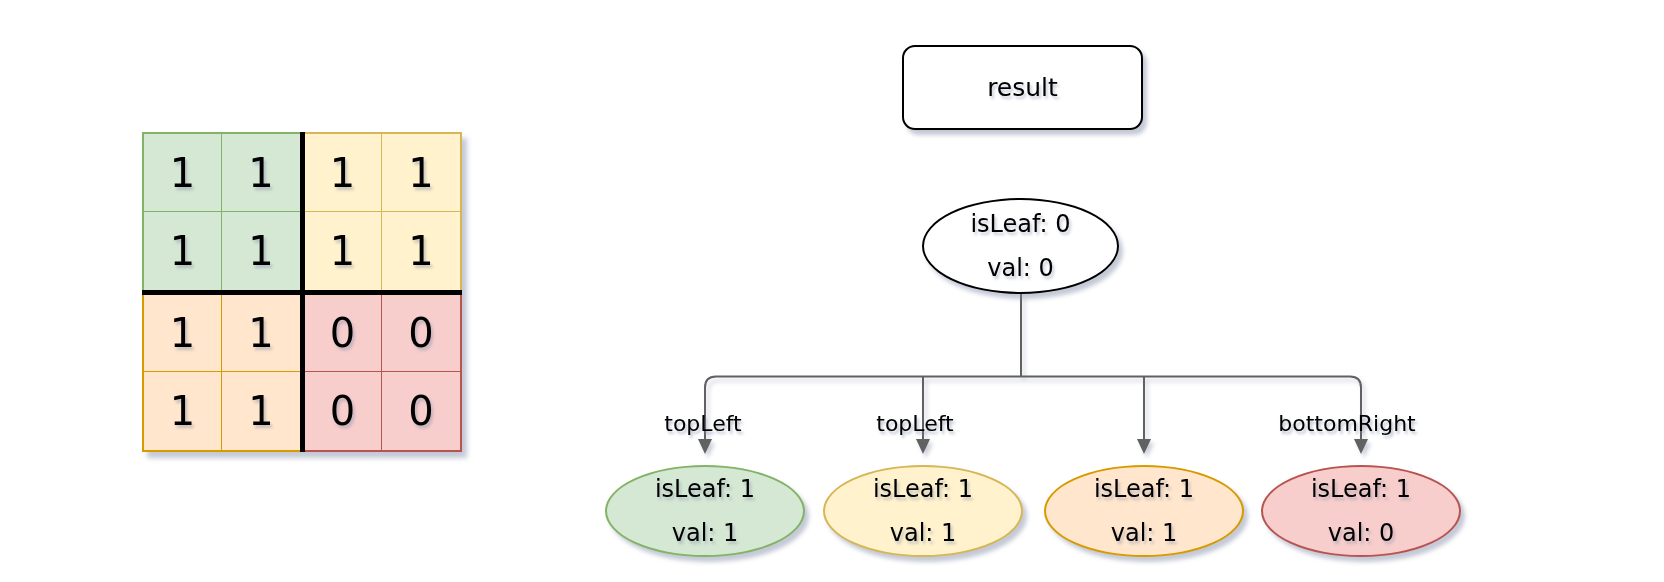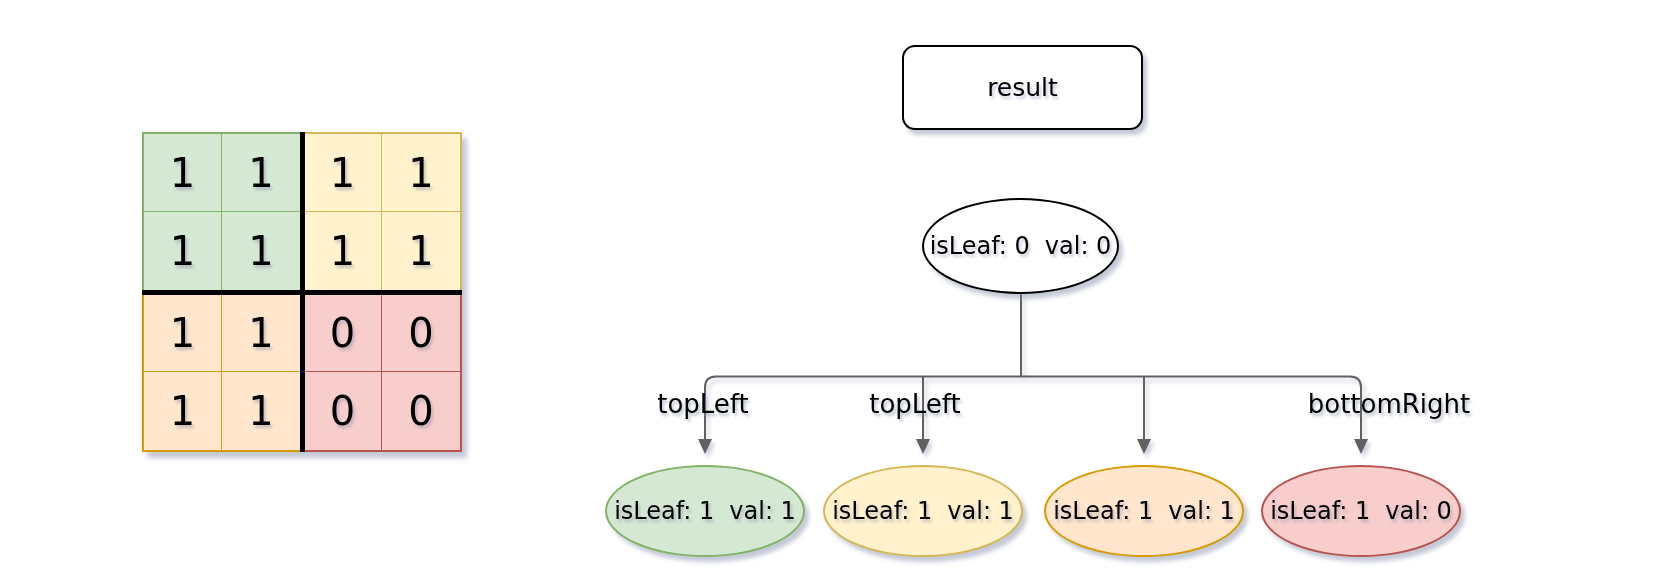--- a/index.html
+++ b/index.html
@@ -82,21 +82,21 @@
     box-shadow: 4px 5px 4px rgba(125,135,165,0.45);
     text-shadow: 2px 3px 3px rgba(130,140,170,0.45);
     text-align: center;
   }
   .node {
     position: absolute;
     box-sizing: border-box;
     border-radius: 50%;
     border: 2px solid;
     display: flex;
-    flex-direction: row;
+    flex-direction: column;
     align-items: center;
     justify-content: center;
     font-size: 24px;
     line-height: 29px;
     box-shadow: 4px 5px 4px rgba(125,135,165,0.45);
     text-shadow: 2px 3px 3px rgba(130,140,170,0.45);
     z-index: 2;
     gap: 15px;
   }
   .node.root {
@@ -106,31 +106,31 @@
     border-color: #000000;
   }
   .node.child { width: 200px; height: 92px; top: 465px; }
   .node.child.pos-0 { left: 605px; }
   .node.child.pos-1 { left: 823px; }
   .node.child.pos-2 { left: 1044px; }
   .node.child.pos-3 { left: 1261px; }
 
   .edge-label {
     position: absolute;
-    top: 404px;
+    top: 423px;
     transform: translate(-50%, -50%);
-    font-size: 26px;
+    font-size: 22px;
     white-space: nowrap;
     text-shadow: 2px 3px 3px rgba(130,140,170,0.55);
     z-index: 2;
   }
   .edge-label.pos-0 { left: 703px; }
   .edge-label.pos-1 { left: 915px; }
   .edge-label.pos-2 { left: 1132px; }
-  .edge-label.pos-3 { left: 1347px; margin-left: 42px; }
+  .edge-label.pos-3 { left: 1347px; }
 </style>
 </head>
 <body>
 
 <div class="canvas">
 
   <div class="grid">
     <div class="quadrant q-tl" style="background-color: rgb(213, 232, 212); border-color: rgb(130, 179, 102);">
       <div class="cell c00">1</div>
       <div class="cell c01">1</div>

